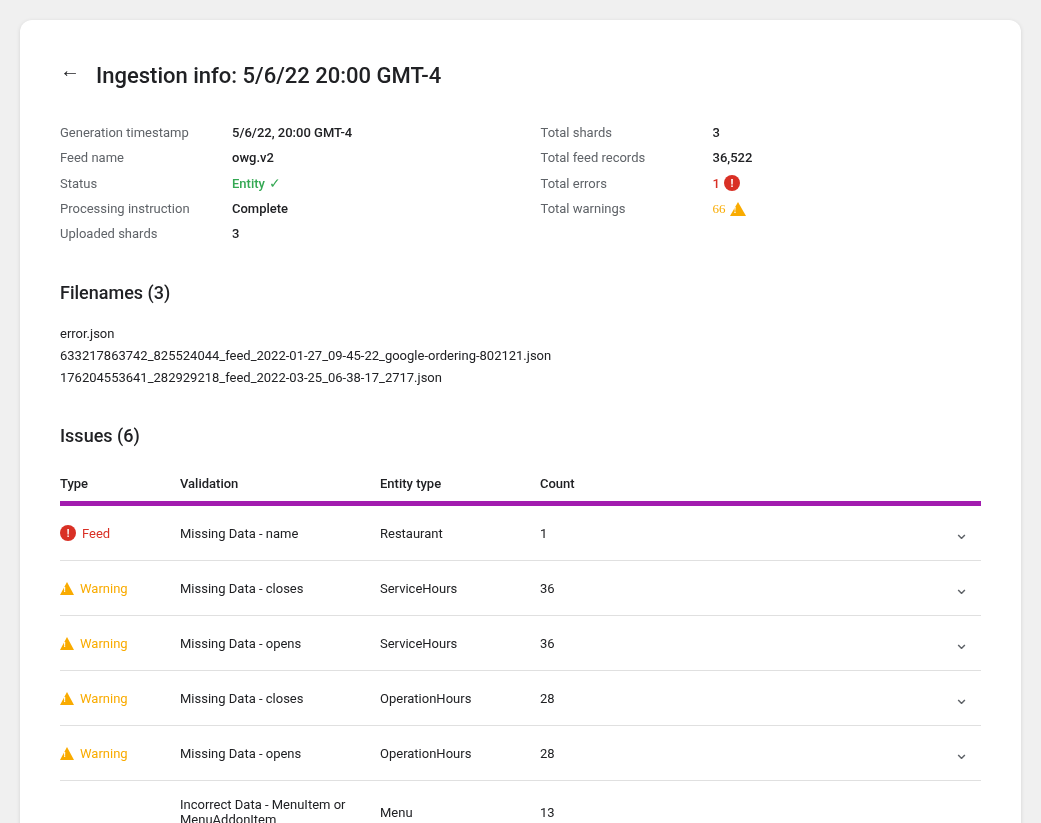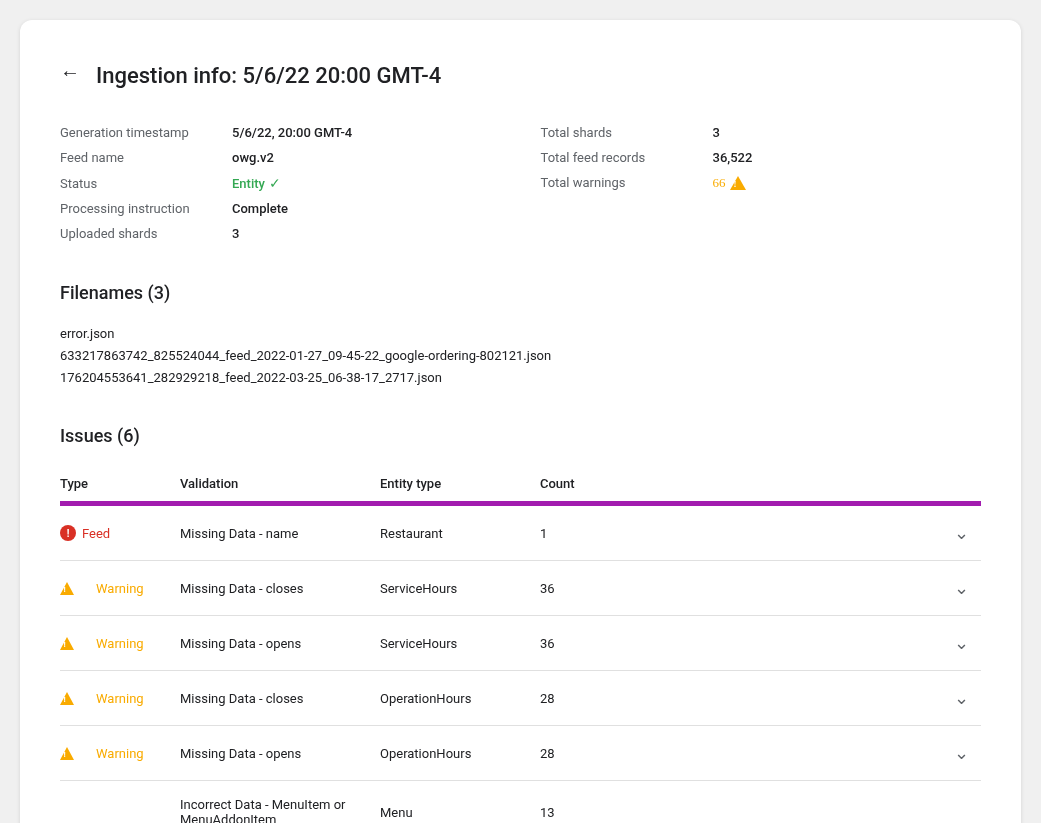--- a/index.html
+++ b/index.html
@@ -156,21 +156,21 @@
       display: flex;
       align-items: center;
       gap: 6px;
       font-weight: 400;
       white-space: nowrap;
     }
     .type-warning {
       color: #f9ab00;
       display: flex;
       align-items: center;
-      gap: 22px;
+      gap: 6px;
       font-weight: 400;
       white-space: nowrap;
     }
     .inline-error-circle {
       width: 16px;
       height: 16px;
       background: #d93025;
       border-radius: 50%;
       display: inline-flex;
       align-items: center;
@@ -256,20 +256,27 @@
       </div>
 
       <div>
         <div class="detail-row">
           <span class="detail-label">Total shards</span>
           <span class="detail-value">3</span>
         </div>
         <div class="detail-row">
           <span class="detail-label">Total feed records</span>
           <span class="detail-value">36,522</span>
+        </div>
+        <div class="detail-row">
+          <span class="detail-label">Total errors</span>
+          <span class="detail-value error-badge">
+            <span>1</span>
+            <span class="error-circle">!</span>
+          </span>
         </div>
         <div class="detail-row">
           <span class="detail-label">Total warnings</span>
           <span class="detail-value warning-badge">
             <span>66</span>
             <span class="warning-triangle"></span>
           </span>
         </div>
       </div>
     </div>

